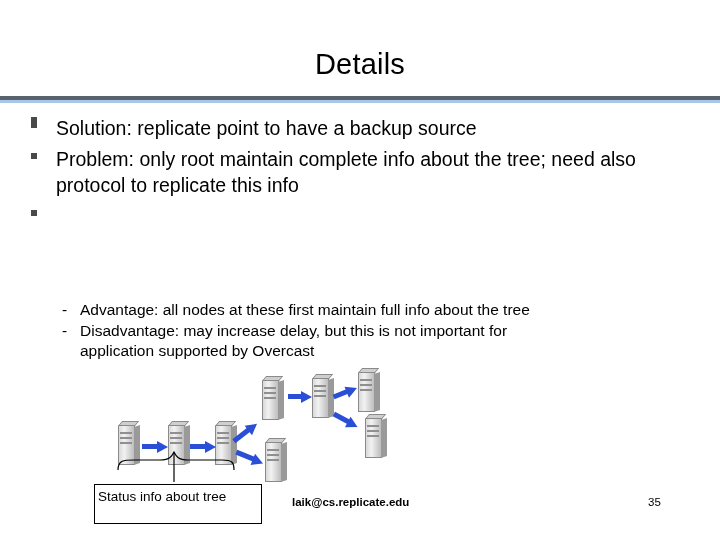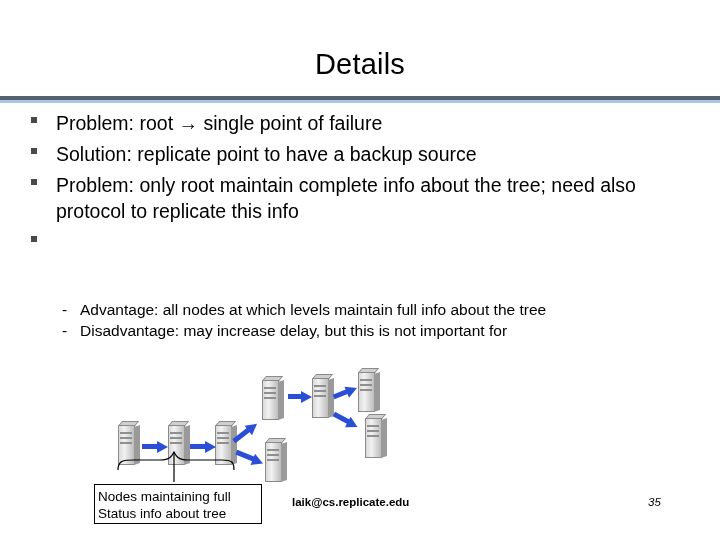--- a/index.html
+++ b/index.html
@@ -122,61 +122,60 @@
   .email{
     position:absolute;
     left:292px;top:496px;
     font-size:11.5px;
     font-weight:bold;
   }
   .pagenum{
     position:absolute;
     left:648px;top:496px;
     font-size:11.5px;
-    font-style:italic;
   }
 </style>
 </head>
 <body>
 
 <div class="slide">
 
   <div class="title">Details</div>
 
   <div class="rule">
     <div class="dark"></div>
     <div class="light"></div>
   </div>
 
   <div class="bullets">
     <div class="bullet">
       <span class="mark"></span>
-      <span>Problem: root → single point of failure</span>
     </div>
     <div class="bullet">
       <span class="mark"></span>
       <span>Solution: replicate point to have a backup source</span>
     </div>
     <div class="bullet">
       <span class="mark"></span>
       <span>Problem: only root maintain complete info about the tree; need also protocol to replicate this info</span>
     </div>
     <div class="bullet">
       <span class="mark"></span>
     </div>
   </div>
 
   <div class="subbullets">
     <div class="sub">
       <span class="dash">-</span>
-      <span>Advantage: all nodes at which levels maintain full info about the tree</span>
+      <span>Advantage: all nodes at these first maintain full info about the tree</span>
     </div>
     <div class="sub">
       <span class="dash">-</span>
       <span>Disadvantage: may increase delay, but this is not important for</span>
+      <span class="cont">application supported by Overcast</span>
     </div>
   </div>
 
   <div class="diagram">
 
     <div class="server" style="left:118px;top:55px;">
       <div class="body"></div>
         <div class="side"></div>
         <div class="top"></div>
       <div class="slot" style="top:7px;"></div>
@@ -275,20 +274,19 @@
       <div class="head" style="left:16px;top:-1px;border-top:6px solid transparent;border-bottom:6px solid transparent;border-left:11px solid #2a4fd6;"></div>
     </div>
 
     <svg width="720" height="115" style="position:absolute;left:0;top:0;">
       <path d="M118,100 C118,90 124,90 134,90 L160,90 C170,90 172,86 174,82 C176,86 178,90 188,90 L222,90 C232,90 234,92 234,100" fill="none" stroke="#000000" stroke-width="1.2"></path>
       <path d="M174,84 L174,112" fill="none" stroke="#000000" stroke-width="1.2"></path>
     </svg>
   </div>
 
   <div class="callout">
-    <div>Nodes maintaining full</div>
     <div>Status info about tree</div>
   </div>
 
   <div class="email">laik@cs.replicate.edu</div>
   <div class="pagenum">35</div>
 
 </div>
 
 </body></html>

